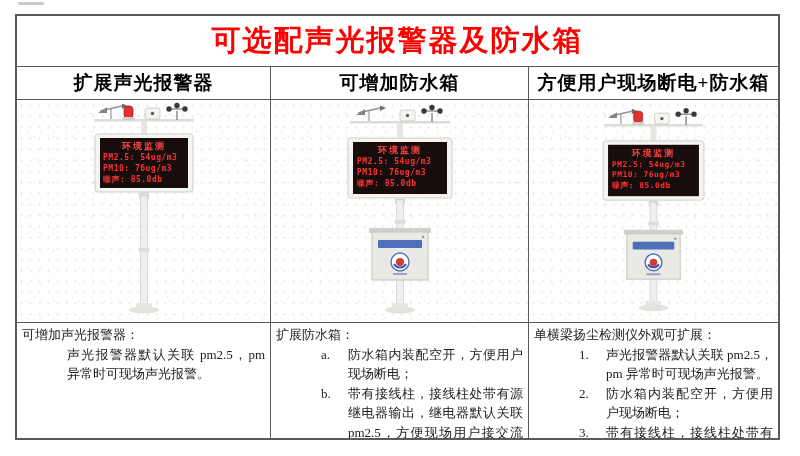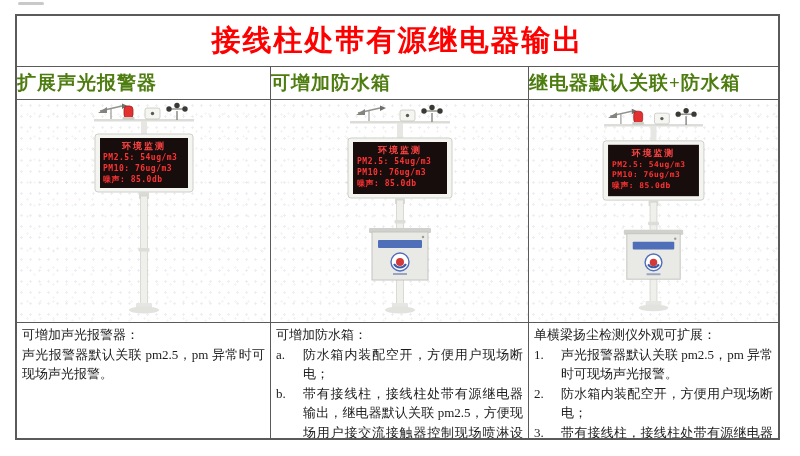--- a/index.html
+++ b/index.html
@@ -19,66 +19,66 @@
   }
   .cell{box-sizing:border-box;overflow:hidden;}
   .vline{border-left:1px solid #5a5a5a;}
   .hline{border-top:1px solid #5a5a5a;}
   .title-cell{
     grid-column:1 / span 3;
     display:flex;align-items:center;justify-content:center;
     color:#fe0000;font-size:29px;font-weight:bold;letter-spacing:2px;
   }
   .head-cell{
-    display:flex;align-items:center;justify-content:flex-start;
-    color:#4d7c0f;font-size:19px;font-weight:bold;letter-spacing:1px;
+    display:flex;align-items:center;justify-content:center;
+    color:#000000;font-size:19px;font-weight:bold;letter-spacing:1px;
   }
   .img-cell{
     position:relative;
     background-image:
       radial-gradient(circle, rgba(100,120,155,.12) 1px, transparent 1.3px),
       radial-gradient(circle, rgba(175,125,90,.09) 1px, transparent 1.3px),
       radial-gradient(circle, rgba(120,160,120,.08) 1px, transparent 1.3px);
     background-size:9px 11px,13px 17px,19px 23px;
     background-position:0 0,4px 6px,8px 2px;
     display:flex;align-items:flex-start;justify-content:center;
   }
   .device{width:252px;height:222px;display:block;}
   .led{font-family:"DejaVu Sans Mono",monospace;font-weight:bold;font-size:8px;fill:#ff3232;letter-spacing:.5px;}
   .led-title{font-family:"DejaVu Sans Mono",monospace;font-weight:bold;font-size:9px;fill:#ff4343;letter-spacing:2px;}
   .note-cell{
     padding:2px 5px 8px 5px;
     font-size:13px;line-height:19.5px;color:#1c1c1c;
     text-align:justify;
   }
   .note-lead{font-weight:normal;}
-  .note-item{display:flex;}
+  .note-item{display:flex;margin-left:45px;}
   .note-item .marker{flex:0 0 27px;}
   .note-item .txt{flex:1;}
 </style>
 </head>
 <body>
 
 <div class="page">
   <div class="artifact"></div>
 
   <div class="spec-table">
 
     <div class="cell title-cell">
-      <span>接线柱处带有源继电器输出</span>
+      <span>可选配声光报警器及防水箱</span>
     </div>
 
     <div class="cell head-cell hline">
       <span>扩展声光报警器</span>
     </div>
     <div class="cell head-cell hline vline">
       <span>可增加防水箱</span>
     </div>
     <div class="cell head-cell hline vline">
-      <span>继电器默认关联+防水箱</span>
+      <span>方便用户现场断电+防水箱</span>
     </div>
 
     <div class="cell img-cell hline">
       <svg class="device" viewBox="0 0 252 222">
 
         <rect x="76" y="19" width="100" height="2.5" fill="#dcdcd8"></rect>
         <rect x="123" y="21" width="6" height="13" fill="#e6e6e2"></rect>
 
         <g>
           <line x1="93" y1="8" x2="93" y2="19" stroke="#a8a8a4" stroke-width="1.4"></line>
@@ -234,21 +234,21 @@
     </div>
 
     <div class="cell note-cell hline">
       <div class="note-lead">可增加声光报警器：</div>
       <div class="note-item">
         <span class="txt">声光报警器默认关联 pm2.5，pm 异常时可现场声光报警。</span>
       </div>
     </div>
 
     <div class="cell note-cell hline vline">
-      <div class="note-lead">可增加防水箱：</div>
+      <div class="note-lead">扩展防水箱：</div>
       <div class="note-item">
         <span class="marker">a.</span>
         <span class="txt">防水箱内装配空开，方便用户现场断电；</span>
       </div>
       <div class="note-item">
         <span class="marker">b.</span>
         <span class="txt">带有接线柱，接线柱处带有源继电器输出，继电器默认关联 pm2.5，方便现场用户接交流接触器控制现场喷淋设备。</span>
       </div>
     </div>
 

